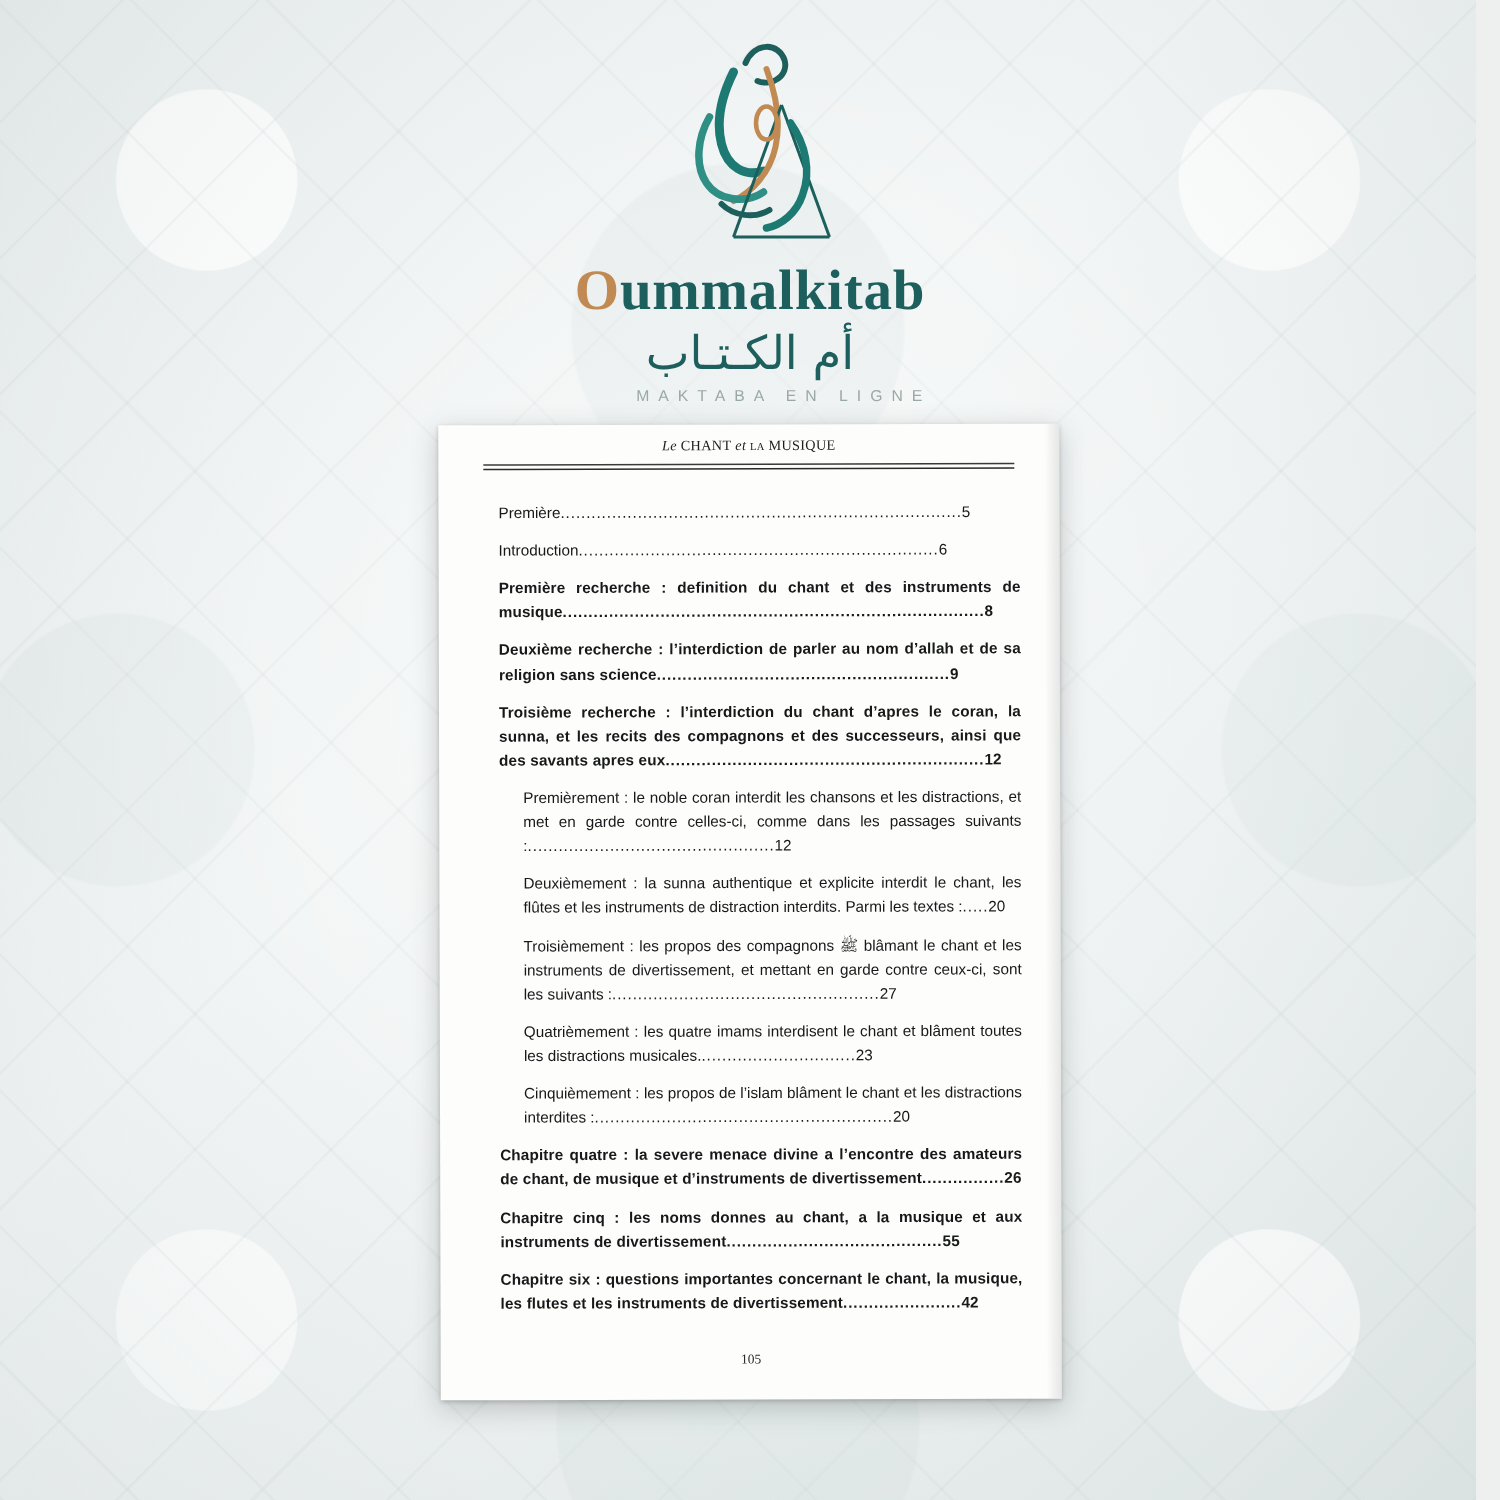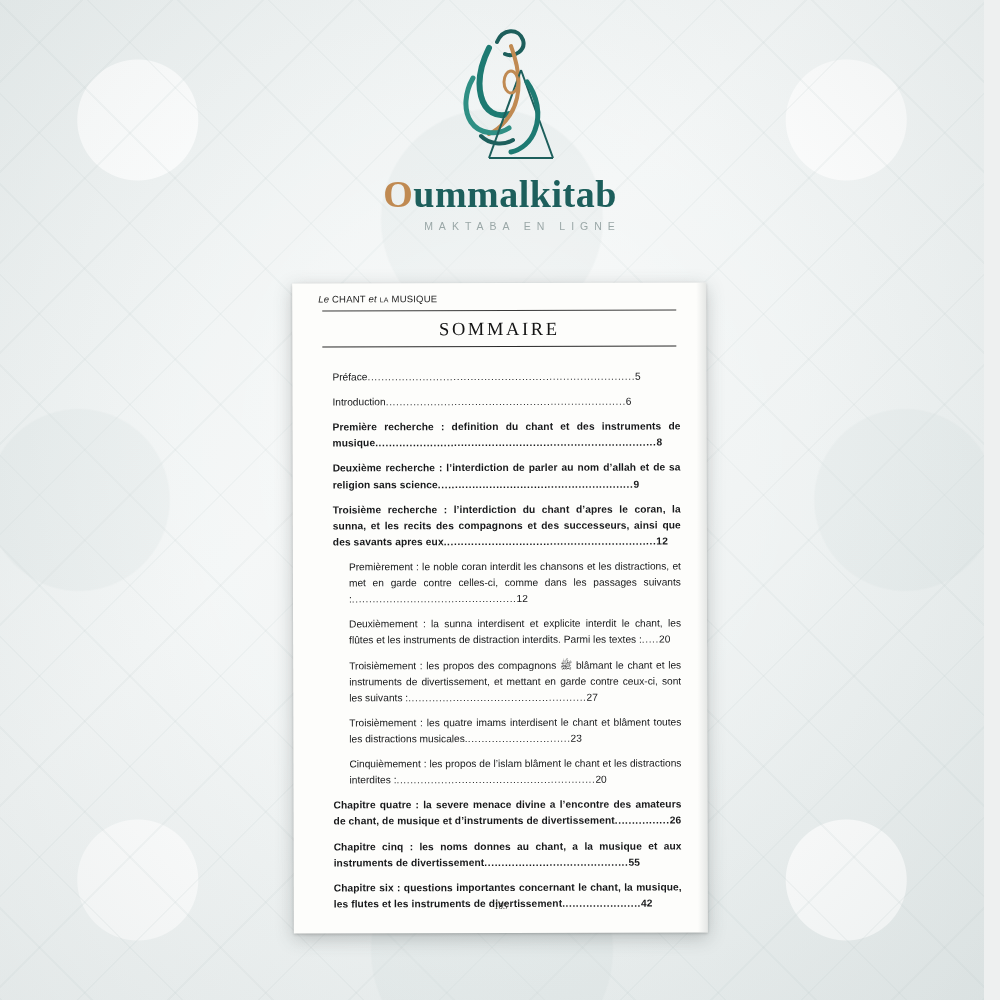--- a/index.html
+++ b/index.html
@@ -98,22 +98,22 @@
     overflow: hidden;
     transform: rotate(-0.15deg);
   }
   .page-inner {
     padding: 10px 26px 0 26px;
     height: 100%;
     box-sizing: border-box;
     position: relative;
   }
   .running-head {
-    text-align: left;
-    font-family: Liberation Sans, sans-serif;
+    text-align: center;
+    font-family: Liberation Serif, serif;
     font-size: 9.5px;
     color: #1c1c1c;
     letter-spacing: 0.2px;
     padding-bottom: 4px;
   }
   .running-head .sc { font-variant: small-caps; }
   .running-head .it { font-style: italic; }
   .rule {
     border-top: 1px solid #2a2a2a;
     margin: 2px 4px 0 4px;
@@ -179,42 +179,42 @@
       <path d="M96 118 C104 126, 118 128, 128 122" fill="none" stroke="#1d5f5c" stroke-width="4" stroke-linecap="round"></path>
       <path d="M136 52 L168 140" fill="none" stroke="#1d5f5c" stroke-width="2"></path>
       <path d="M136 52 L104 140" fill="none" stroke="#1d5f5c" stroke-width="2"></path>
       <path d="M104 140 L168 140" fill="none" stroke="#1d5f5c" stroke-width="2"></path>
       <path d="M142 64 C152 78, 156 96, 150 112 C146 124, 136 132, 126 134" fill="none" stroke="#1d7a72" stroke-width="5" stroke-linecap="round"></path>
       <ellipse cx="126" cy="64" rx="7" ry="11" fill="none" stroke="#c08a52" stroke-width="3"></ellipse>
     </svg>
     <div class="logo-latin">
       <span class="o">O</span><span class="rest">ummalkitab</span>
     </div>
+    <div class="logo-arabic">أم الكـتـاب</div>
     <div class="logo-sub">MAKTABA EN LIGNE</div>
   </div>
 
   <div class="page">
     <div class="page-inner">
       <div class="running-head">
         <span class="it">Le </span><span class="sc">CHANT</span><span class="it"> et </span><span class="sc">la MUSIQUE</span>
       </div>
       <div class="rule thin"></div>
-      <div class="title">SOMMAIRE</div>
       <div class="rule"></div>
 
       <div class="toc">
-          <div class="entry"><span>Préface</span><span class="dots">..............................................................................</span><span>5</span></div>
+          <div class="entry"><span>Première</span><span class="dots">..............................................................................</span><span>5</span></div>
           <div class="entry"><span>Introduction</span><span class="dots">......................................................................</span><span>6</span></div>
           <div class="entry bold"><span>Première recherche : definition du chant et des instruments de musique</span><span class="dots">..................................................................................</span><span>8</span></div>
           <div class="entry bold"><span>Deuxième recherche : l’interdiction de parler au nom d’allah et de sa religion sans science</span><span class="dots">.........................................................</span><span>9</span></div>
           <div class="entry bold"><span>Troisième recherche : l’interdiction du chant d’apres le coran, la sunna, et les recits des compagnons et des successeurs, ainsi que des savants apres eux</span><span class="dots">..............................................................</span><span>12</span></div>
           <div class="entry sub"><span>Premièrement : le noble coran interdit les chansons et les distractions, et met en garde contre celles-ci, comme dans les passages suivants :</span><span class="dots">................................................</span><span>12</span></div>
-          <div class="entry sub"><span>Deuxièmement : la sunna interdisent et explicite interdit le chant, les flûtes et les instruments de distraction interdits. Parmi les textes :</span><span class="dots">.....</span><span>20</span></div>
+          <div class="entry sub"><span>Deuxièmement : la sunna authentique et explicite interdit le chant, les flûtes et les instruments de distraction interdits. Parmi les textes :</span><span class="dots">.....</span><span>20</span></div>
           <div class="entry sub"><span>Troisièmement : les propos des compagnons ﷺ blâmant le chant et les instruments de divertissement, et mettant en garde contre ceux-ci, sont les suivants :</span><span class="dots">....................................................</span><span>27</span></div>
-          <div class="entry sub"><span>Troisièmement : les quatre imams interdisent le chant et blâment toutes les distractions musicales.</span><span class="dots">..............................</span><span>23</span></div>
+          <div class="entry sub"><span>Quatrièmement : les quatre imams interdisent le chant et blâment toutes les distractions musicales.</span><span class="dots">..............................</span><span>23</span></div>
           <div class="entry sub"><span>Cinquièmement : les propos de l’islam blâment le chant et les distractions interdites :</span><span class="dots">..........................................................</span><span>20</span></div>
           <div class="entry bold"><span>Chapitre quatre : la severe menace divine a l’encontre des amateurs de chant, de musique et d’instruments de divertissement</span><span class="dots">................</span><span>26</span></div>
           <div class="entry bold"><span>Chapitre cinq : les noms donnes au chant, a la musique et aux instruments de divertissement</span><span class="dots">..........................................</span><span>55</span></div>
           <div class="entry bold"><span>Chapitre six : questions importantes concernant le chant, la musique, les flutes et les instruments de divertissement</span><span class="dots">.......................</span><span>42</span></div>
         </div>
 
       <div class="folio">105</div>
     </div>
     <div class="page-shadow-edge"></div>
   </div>

